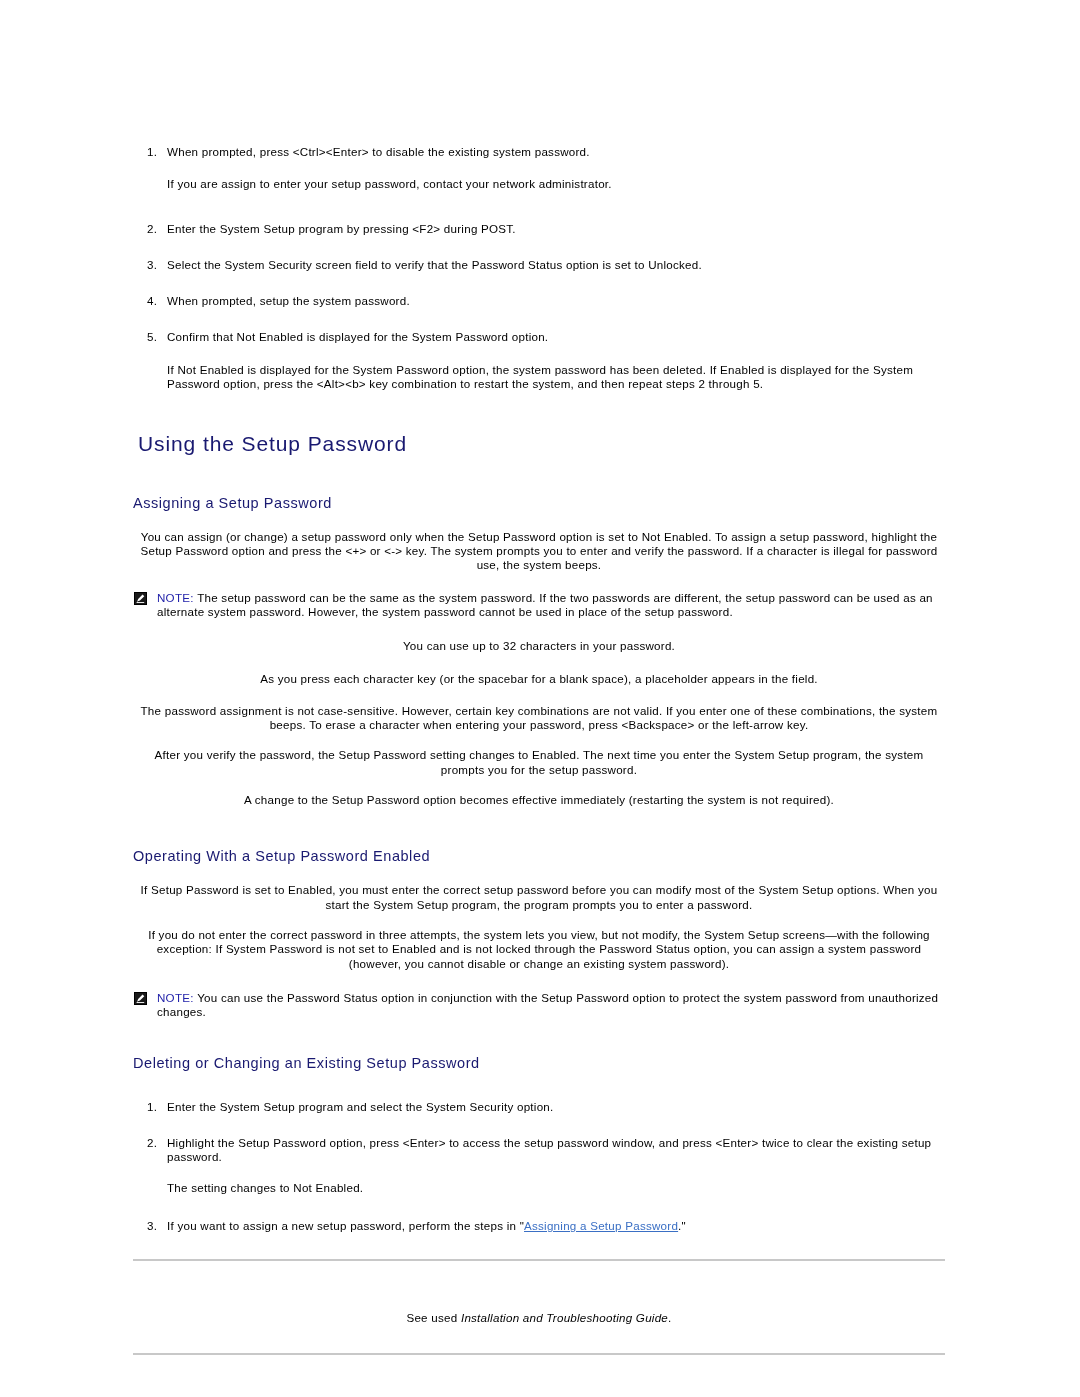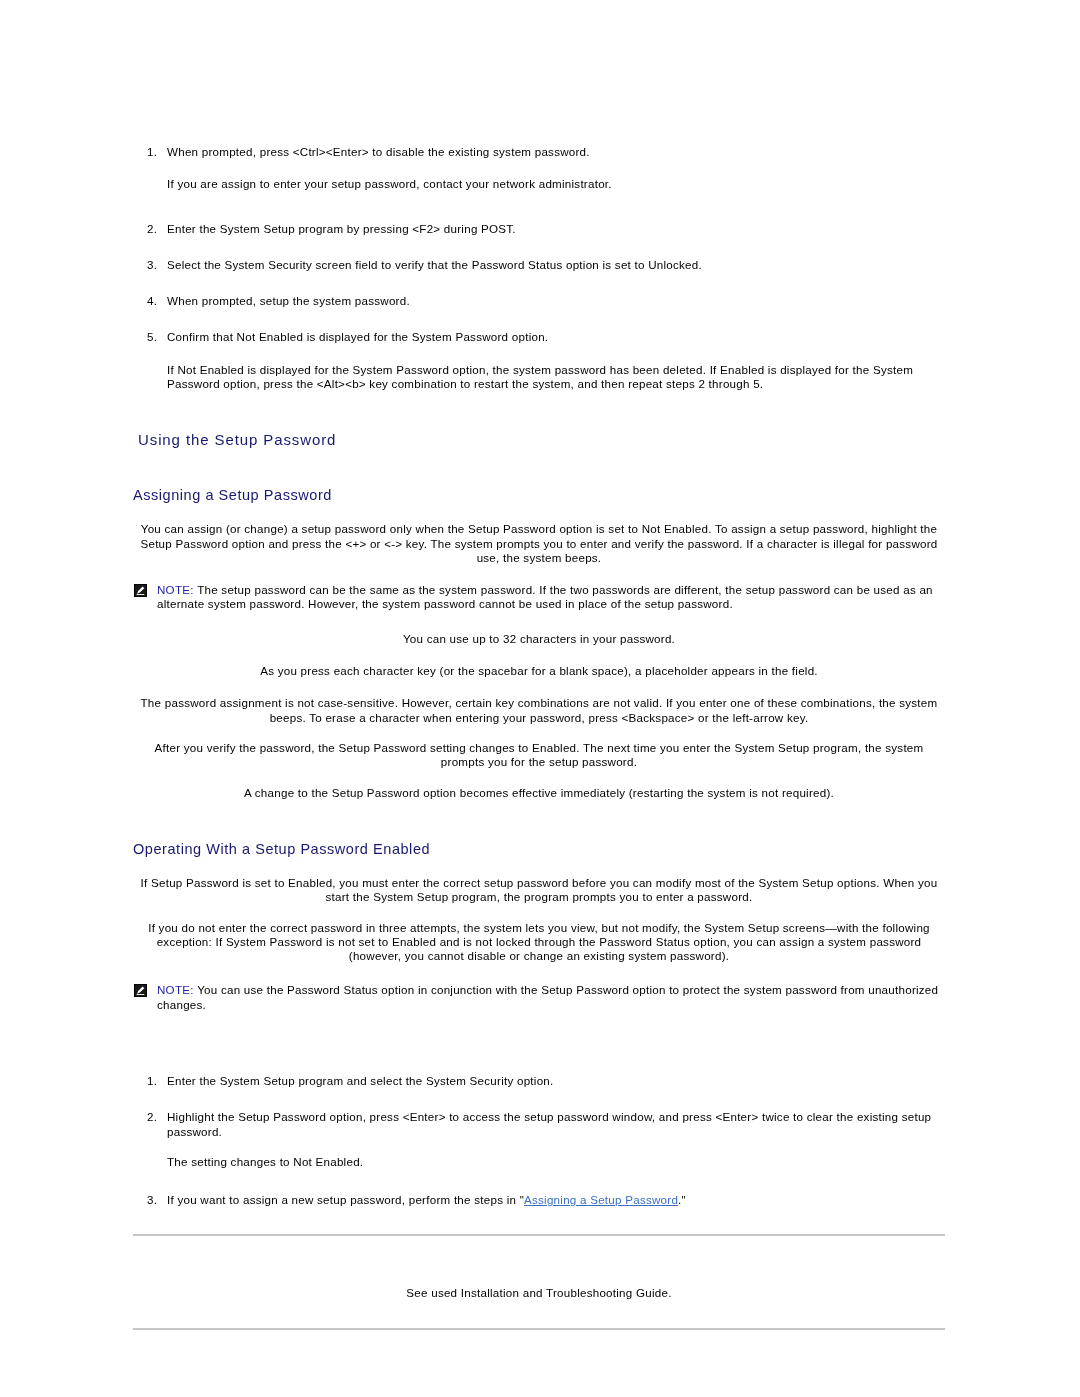--- a/index.html
+++ b/index.html
@@ -20,21 +20,21 @@
     height: 1397px;
     box-sizing: border-box;
     padding: 145px 135px 0 133px;
   }
   .content {
     width: 812px;
   }
 
   
   h1.doc-h1 {
-    font-size: 15px;
+    font-size: 21px;
     font-weight: normal;
     color: #191970;
     letter-spacing: 0.9px;
     margin: 0 0 0 5px;
     padding: 0;
     line-height: 1.25;
   }
   h2.doc-h2 {
     font-size: 14.5px;
     font-weight: normal;
@@ -48,21 +48,21 @@
   
   p.body {
     font-size: 11.6px;
     line-height: 14.3px;
     letter-spacing: 0.25px;
     margin: 0;
     padding: 0;
     text-align: center;
     color: #000;
   }
-  .ital { }
+  .ital { font-style: italic; }
 
   
   ol.steps {
     list-style: none;
     margin: 0;
     padding: 0;
   }
   ol.steps > li {
     position: relative;
     padding-left: 34px;
@@ -241,20 +241,21 @@
         <svg width="11" height="11" viewBox="0 0 11 11" aria-hidden="true">
           <polygon points="2.2,8.6 3.2,5.9 7.6,1.5 9.3,3.2 4.9,7.6" fill="#ffffff"></polygon>
           <polygon points="2.2,8.6 3.0,8.2 2.6,7.8" fill="#ffffff"></polygon>
           <rect x="1.6" y="9.0" width="7.6" height="0.9" fill="#ffffff"></rect>
         </svg>
       </span><span class="note-label">NOTE:</span><span>&nbsp;</span><span>You can use the Password Status option in conjunction with the Setup Password option to protect the system password from unauthorized changes.</span>
     </div>
 
     <div class="sp34"></div>
 
+    <h2 class="doc-h2">Deleting or Changing an Existing Setup Password</h2>
 
     <div class="sp28"></div>
 
     <ol class="steps">
       <li>
         <span class="num">1.</span>
         <span>Enter the System Setup program and select the System Security option.</span>
       </li>
 
       <div class="sp22"></div>

